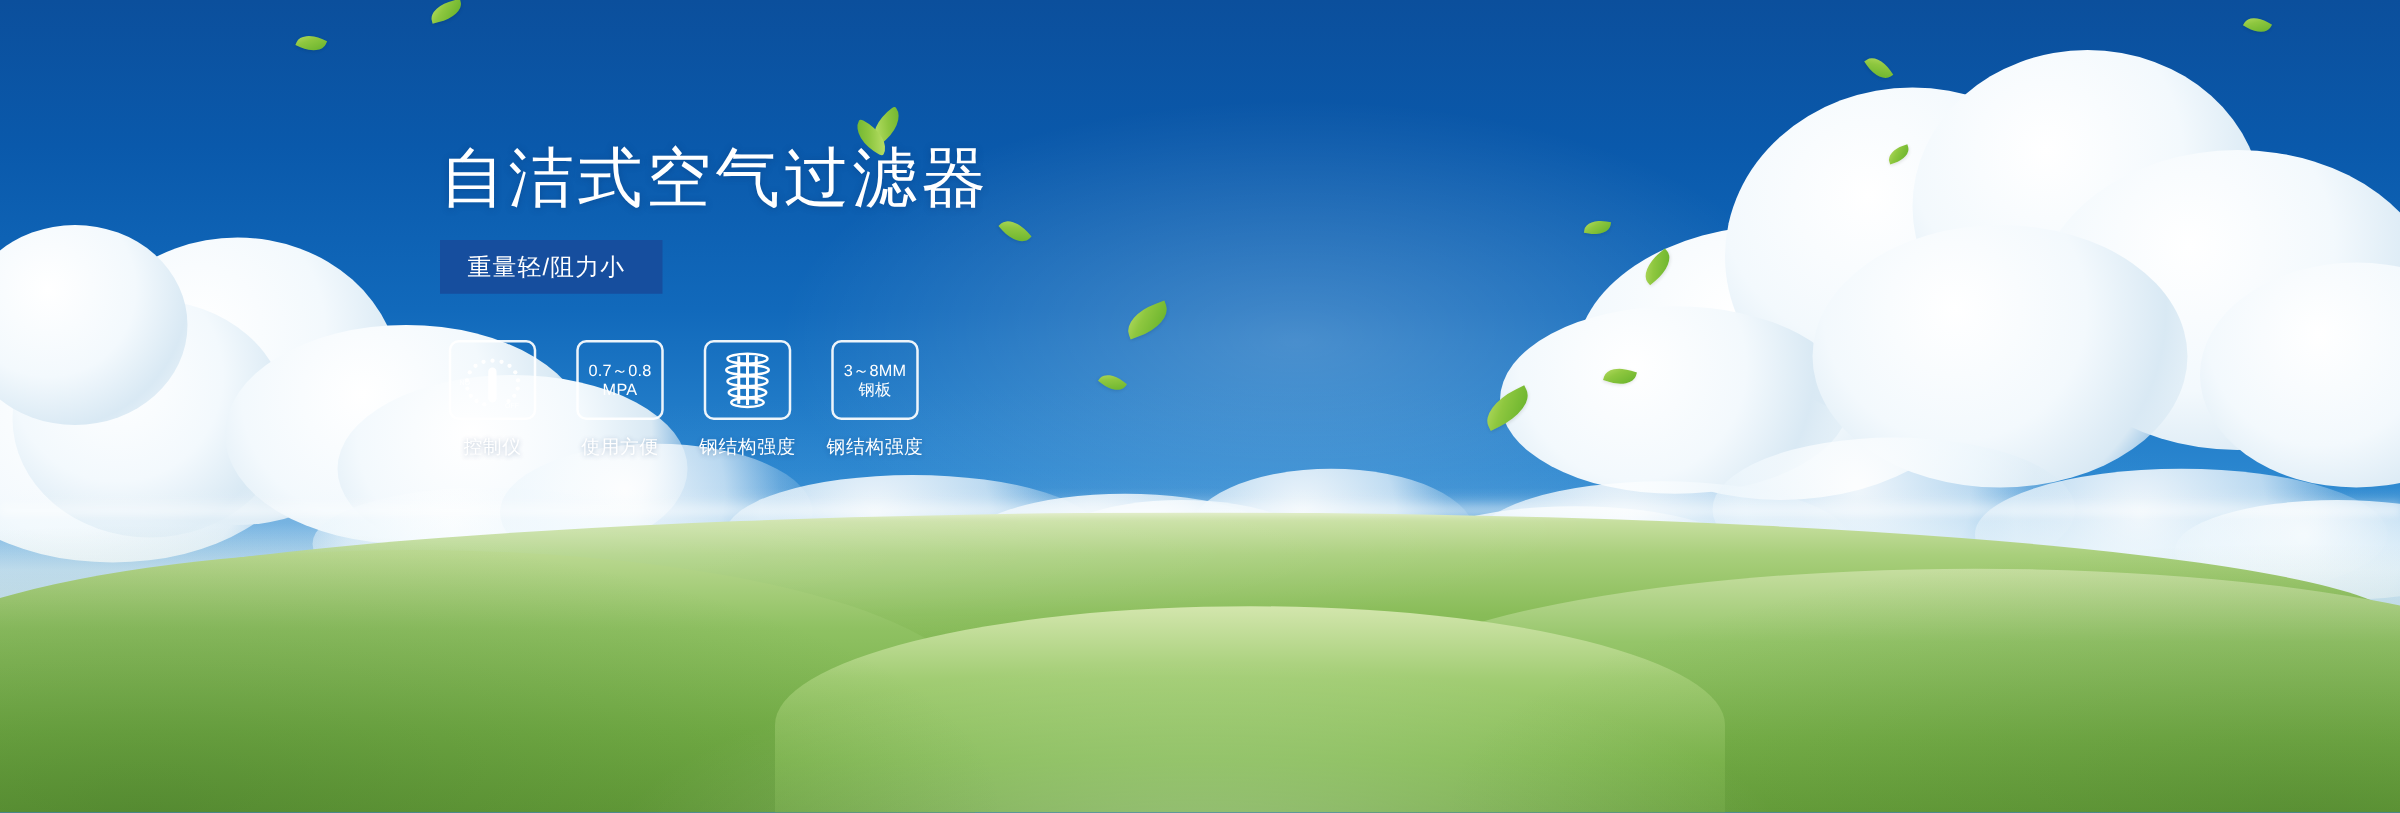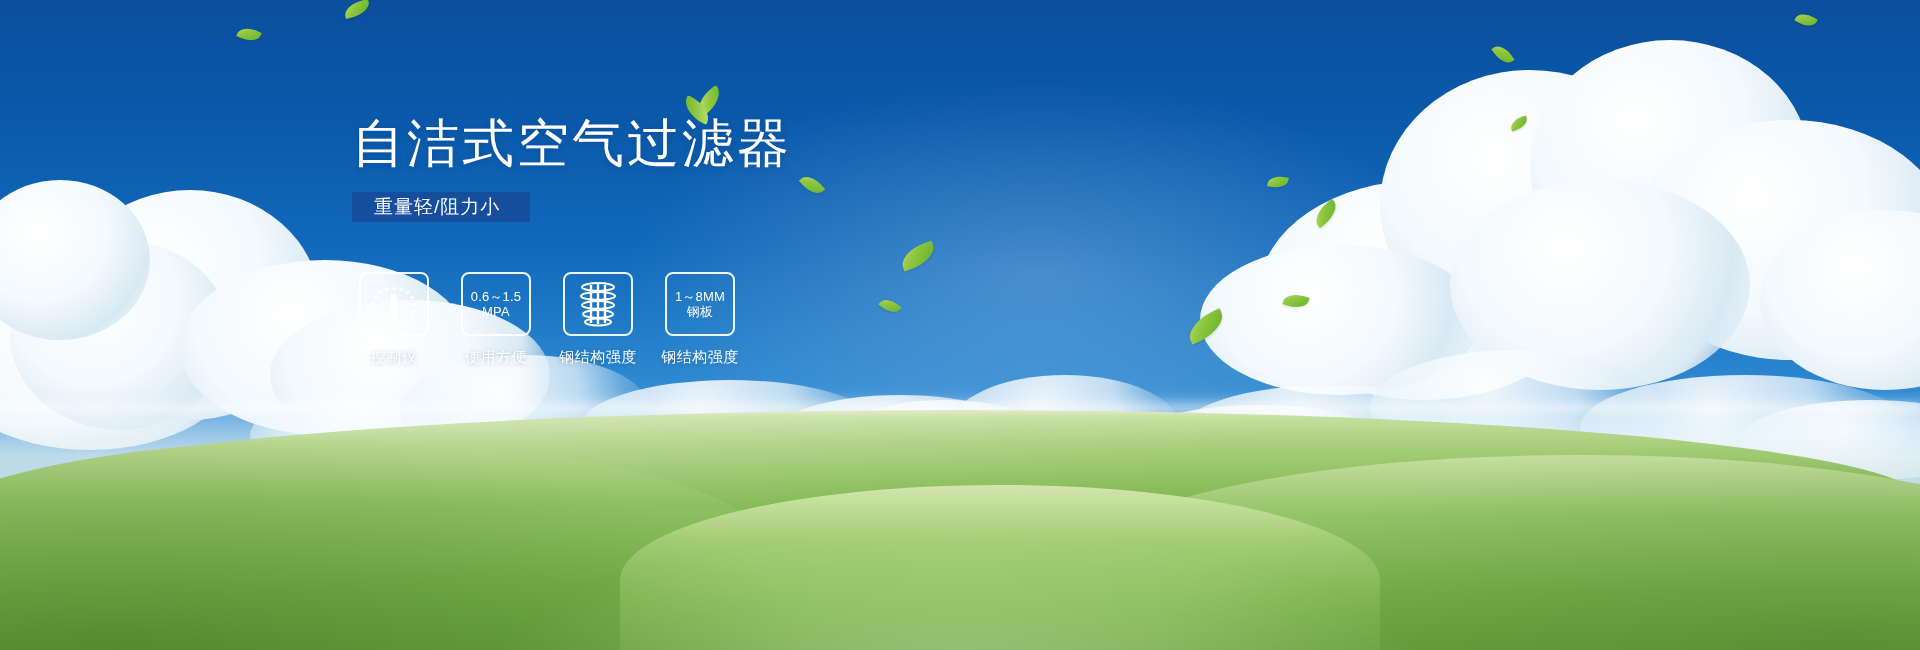--- a/index.html
+++ b/index.html
@@ -138,21 +138,21 @@
     position:absolute;left:680px;top:92px;width:46px;height:34px;
   }
   .title-leaf span{
     position:absolute;display:block;width:30px;height:18px;
     background:linear-gradient(120deg,#cdeb7a 0%,#8dc63f 55%,#62ae2a 100%);
     border-radius:90% 10% 90% 10%;
   }
   .title-leaf span.a{left:14px;top:0px;transform:rotate(-36deg);}
   .title-leaf span.b{left:2px;top:9px;transform:rotate(28deg) scaleX(-1);}
 
-  .tags{position:absolute;left:352px;top:192px;display:flex;align-items:stretch;height:30px;}
+  .tags{position:absolute;left:352px;top:192px;display:flex;align-items:stretch;height:43px;}
   .tag{
     display:flex;align-items:center;justify-content:center;
     font-size:19px;letter-spacing:1px;padding:0 22px;white-space:nowrap;
   }
   .tag-dark{background:#164e9e;color:#ffffff;padding-right:30px;}
   .tag-light{
     background:#ffffff;color:#125ba6;margin-left:-16px;
     clip-path:polygon(16px 0,100% 0,100% 100%,0 100%);
     padding-left:28px;padding-right:24px;
   }
@@ -302,21 +302,21 @@
             </g>
             <text x="2.5" y="30" font-family="Liberation Sans, sans-serif" font-size="5.6" fill="#ffffff">NO</text>
             <text x="39" y="48.5" font-family="Liberation Sans, sans-serif" font-size="5.6" fill="#ffffff">OFF</text>
           </svg>
         </div>
         <div class="fcaption">控制仪</div>
       </div>
 
       <div class="feature">
         <div class="fbox">
-          <div class="ftext">0.6～1.5</div>
+          <div class="ftext">0.7～0.8</div>
           <div class="ftext">MPA</div>
         </div>
         <div class="fcaption">使用方便</div>
       </div>
 
       <div class="feature">
         <div class="fbox">
           <svg width="46" height="50" viewBox="0 0 46 50" aria-hidden="true">
             <g fill="none" stroke="#ffffff" stroke-width="2">
               <ellipse cx="23" cy="8" rx="16" ry="4"></ellipse>
@@ -330,21 +330,21 @@
               <line x1="23" y1="5" x2="23" y2="45"></line>
               <line x1="30" y1="6" x2="30" y2="44"></line>
             </g>
           </svg>
         </div>
         <div class="fcaption">钢结构强度</div>
       </div>
 
       <div class="feature">
         <div class="fbox">
-          <div class="ftext">1～8MM</div>
+          <div class="ftext">3～8MM</div>
           <div class="ftext">钢板</div>
         </div>
         <div class="fcaption">钢结构强度</div>
       </div>
 
 
     </div>
   </div>
 </div>
 

